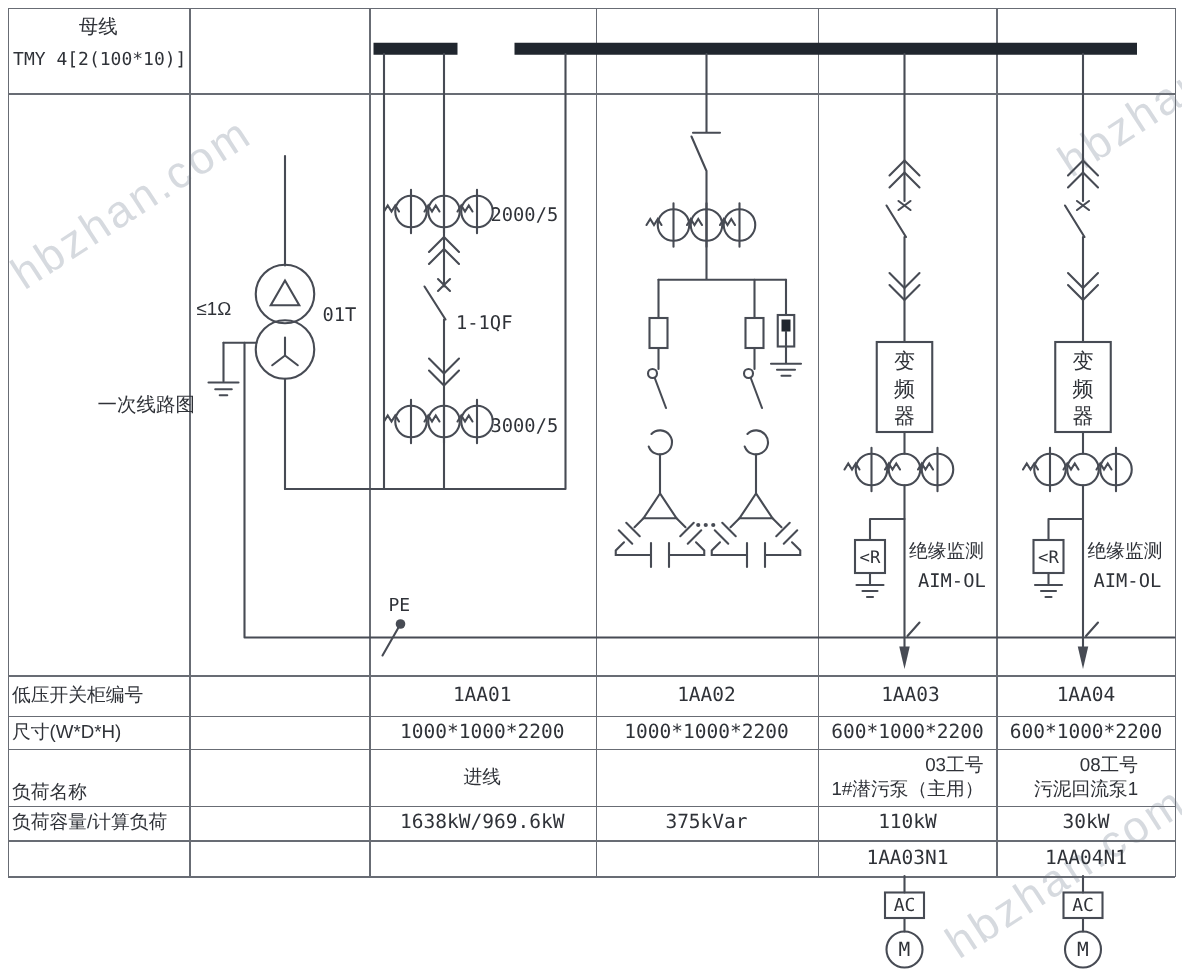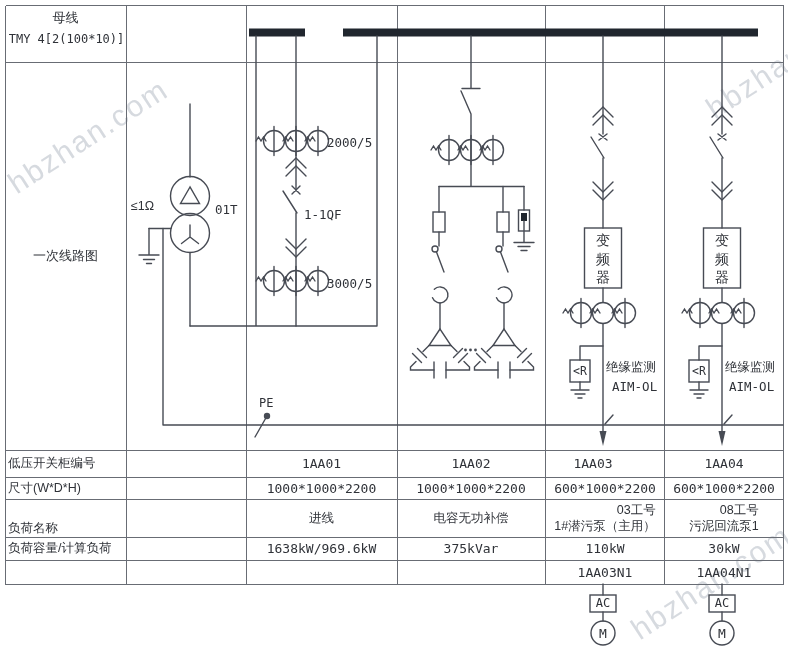--- a/index.html
+++ b/index.html
@@ -227,21 +227,21 @@
         <path d="M722,584 V595"></path>
         <rect x="709" y="595" width="26" height="17"></rect>
         <path d="M722,612 V621"></path>
         <circle cx="722" cy="633" r="12"></circle>
       </g>
     </g>
   </svg>
 
   <div class="t c" style="left:5px;top:9px;width:121px;height:16px;">母线</div>
   <div class="t c mono s12" style="left:7px;top:31px;width:119px;height:16px;">TMY 4[2(100*10)]</div>
-  <div class="t c" style="left:5px;top:247px;width:121px;height:16px;">一次线路图</div>
+  <div class="t c" style="left:5px;top:261px;width:121px;height:16px;padding-left:32px;">一次线路图</div>
 
   <div class="t l s125" style="left:131px;top:199px;width:34px;height:15px;">≤1Ω</div>
   <div class="t l mono s125" style="left:215px;top:202px;width:34px;height:14px;">01T</div>
 
   <div class="t l mono s125" style="left:327px;top:135px;width:58px;height:14px;">2000/5</div>
   <div class="t l mono s125" style="left:304px;top:207px;width:58px;height:14px;">1-1QF</div>
   <div class="t l mono s125" style="left:327px;top:276px;width:58px;height:14px;">3000/5</div>
   <div class="t l mono s12" style="left:259px;top:397px;width:24px;height:13px;">PE</div>
 
   <div class="t vfd" style="left:594px;top:231px;width:18px;height:56px;">变频器</div>
@@ -259,30 +259,29 @@
   <div class="t c mono" style="left:591px;top:621px;width:24px;height:24px;">M</div>
   <div class="t c mono" style="left:710px;top:621px;width:24px;height:24px;">M</div>
 
   <div class="t l s125" style="left:8px;top:450px;width:116px;height:27px;">低压开关柜编号</div>
   <div class="t l s125" style="left:8px;top:477px;width:116px;height:22px;">尺寸(W*D*H)</div>
   <div class="t l s125" style="left:8px;top:499px;width:116px;height:38px;margin-top:10px;">负荷名称</div>
   <div class="t l s125" style="left:8px;top:537px;width:116px;height:23px;">负荷容量/计算负荷</div>
 
   <div class="t c mono" style="left:247px;top:450px;width:149px;height:27px;">1AA01</div>
   <div class="t c mono" style="left:398px;top:450px;width:146px;height:27px;">1AA02</div>
-  <div class="t c mono" style="left:534px;top:450px;width:118px;height:27px;">1AA03</div>
+  <div class="t c mono" style="left:548px;top:450px;width:118px;height:27px;">1AA03</div>
   <div class="t c mono" style="left:665px;top:450px;width:118px;height:27px;">1AA04</div>
 
   <div class="t c mono" style="left:247px;top:477px;width:149px;height:22px;">1000*1000*2200</div>
   <div class="t c mono" style="left:398px;top:477px;width:146px;height:22px;">1000*1000*2200</div>
   <div class="t c mono" style="left:546px;top:477px;width:118px;height:22px;">600*1000*2200</div>
   <div class="t c mono" style="left:665px;top:477px;width:118px;height:22px;">600*1000*2200</div>
 
   <div class="t c cell3" style="left:247px;top:499px;width:149px;height:38px;">进线</div>
-  <div class="t c cell3" style="left:398px;top:499px;width:146px;height:38px;">电容无功补偿</div>
   <div class="t c cell3" style="left:546px;top:499px;width:118px;height:38px;">03工号
 1#潜污泵（主用）</div>
   <div class="t c cell3" style="left:665px;top:499px;width:118px;height:38px;">08工号
 污泥回流泵1</div>
 
   <div class="t c mono" style="left:247px;top:537px;width:149px;height:23px;">1638kW/969.6kW</div>
   <div class="t c mono" style="left:398px;top:537px;width:146px;height:23px;">375kVar</div>
   <div class="t c mono" style="left:546px;top:537px;width:118px;height:23px;">110kW</div>
   <div class="t c mono" style="left:665px;top:537px;width:118px;height:23px;">30kW</div>
 

